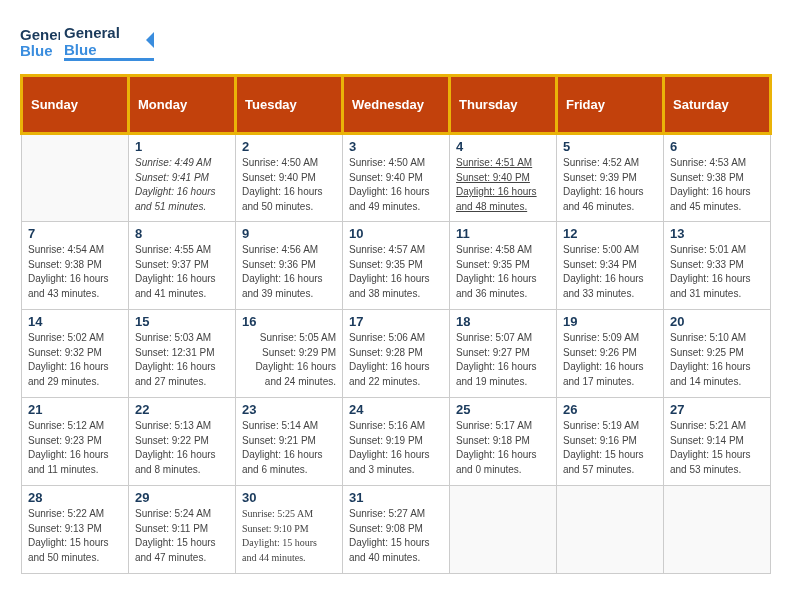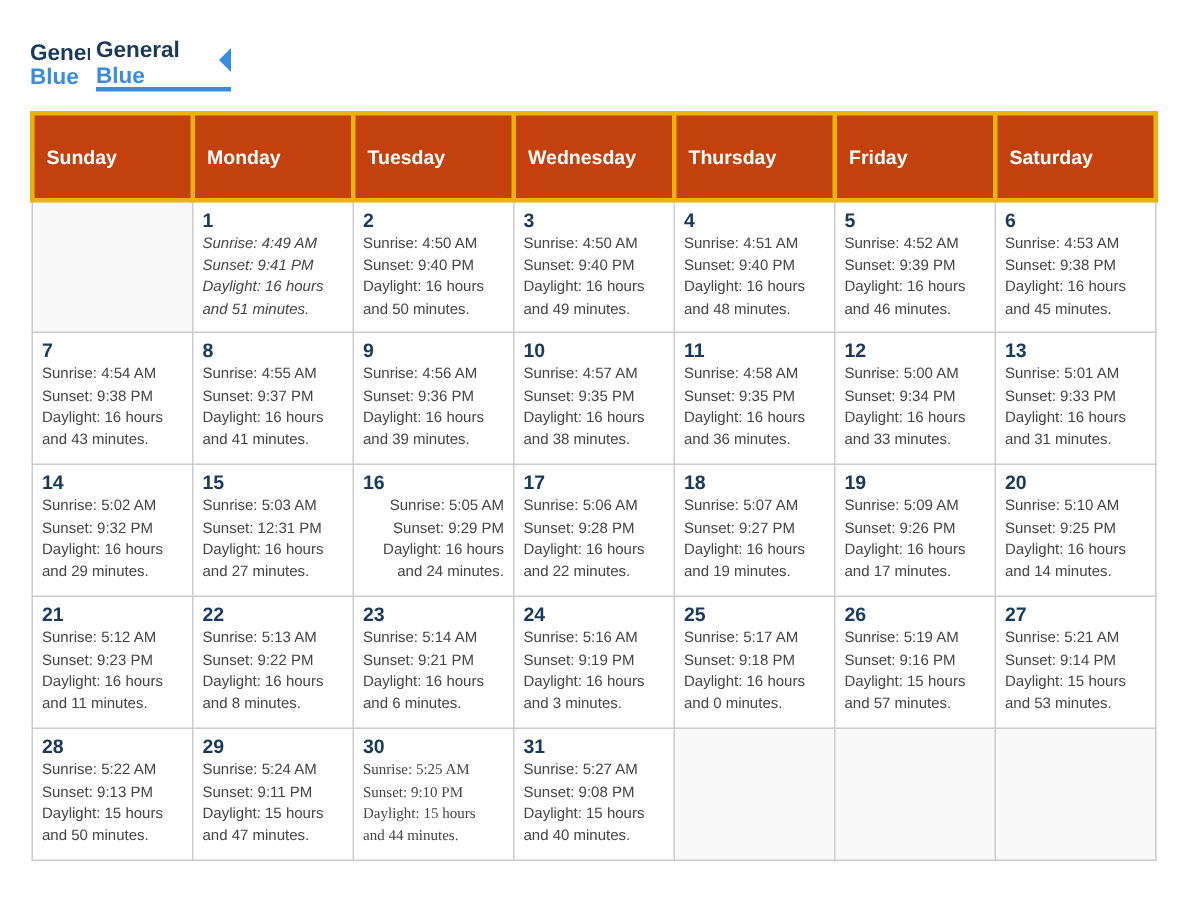--- a/index.html
+++ b/index.html
@@ -124,21 +124,21 @@
         </td>
         <td>
           <span class="day-number">3</span>
           <div class="day-info" style="white-space: pre-line;">Sunrise: 4:50 AM
 Sunset: 9:40 PM
 Daylight: 16 hours
 and 49 minutes.</div>
         </td>
         <td>
           <span class="day-number">4</span>
-          <div class="day-info" style="white-space: pre-line;">Sunrise: 4:51 AM
+          <div class="day-info" style="white-space: pre-line; text-decoration: underline;">Sunrise: 4:51 AM
 Sunset: 9:40 PM
 Daylight: 16 hours
 and 48 minutes.</div>
         </td>
         <td>
           <span class="day-number">5</span>
           <div class="day-info" style="white-space: pre-line;">Sunrise: 4:52 AM
 Sunset: 9:39 PM
 Daylight: 16 hours
 and 46 minutes.</div>

